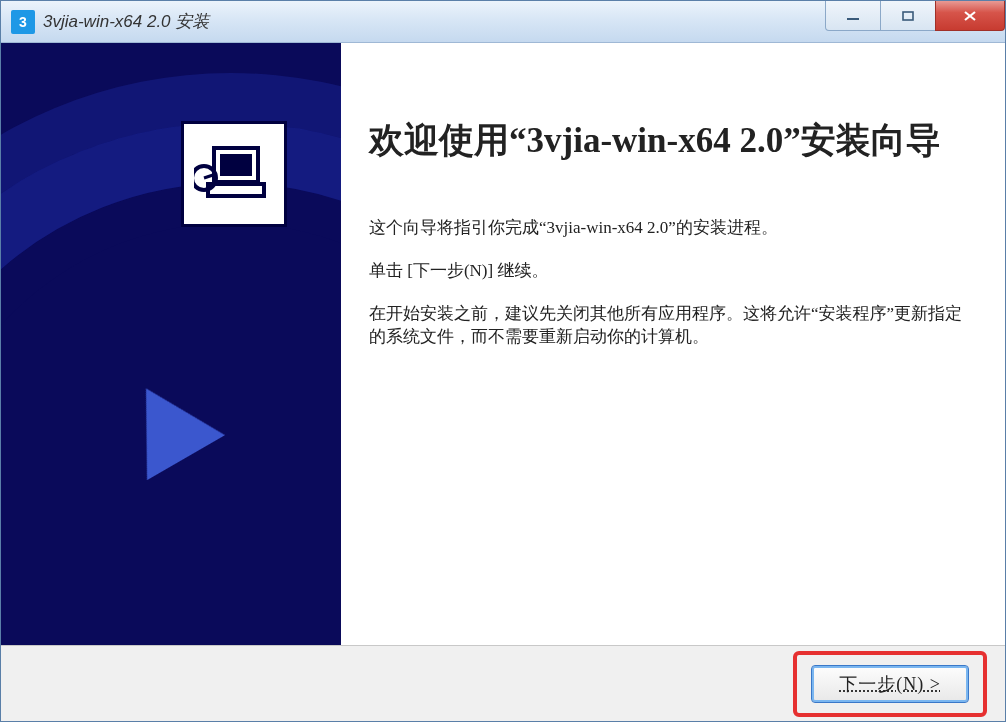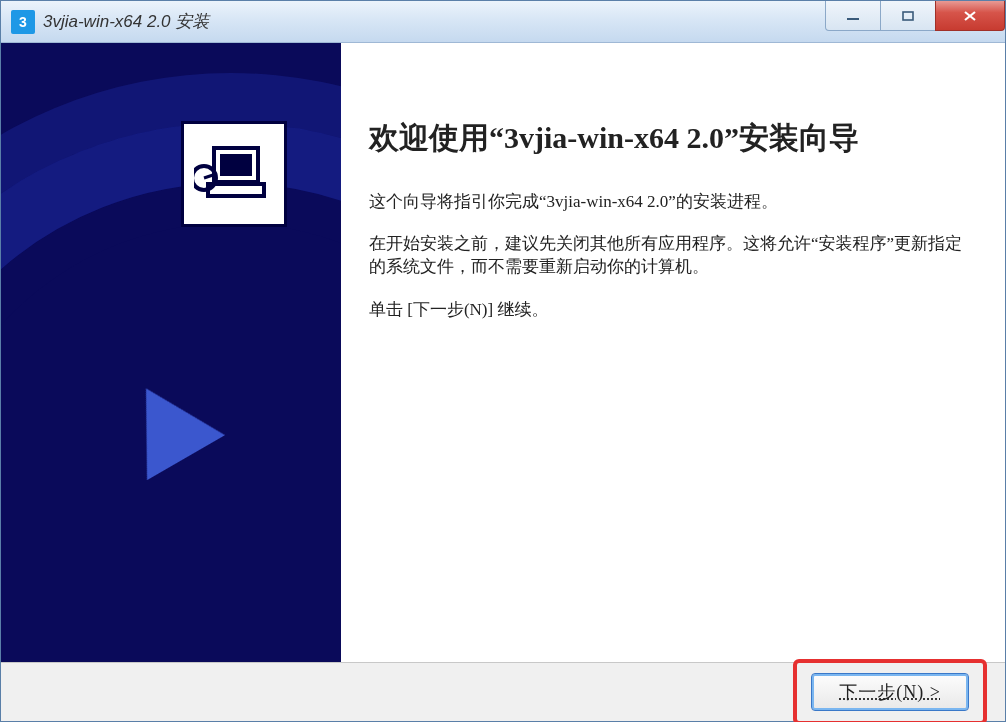--- a/index.html
+++ b/index.html
@@ -119,34 +119,34 @@
       align-items: center;
       justify-content: center;
     }
     .installer-icon-box svg { width: 80px; height: 80px; }
     .right-panel {
       flex: 1;
       padding: 76px 40px 20px 28px;
       color: #222;
     }
     .heading {
-      font-size: 30px;
+      font-size: 35px;
       font-weight: bold;
       font-family: "SimSun", serif;
       line-height: 1.25;
-      margin-bottom: 34px;
+      margin-bottom: 54px;
     }
     .para {
       font-size: 17px;
       font-family: "SimSun", serif;
       line-height: 1.35;
       margin-bottom: 20px;
     }
     .footer {
-      height: 59px;
+      height: 76px;
       background: #f0f0f0;
       border-top: 1px solid #c8c8c8;
       display: flex;
       align-items: center;
       justify-content: flex-end;
       padding: 0 18px;
       gap: 18px;
     }
     .highlight-box {
       border: 4px solid #e63030;
@@ -213,22 +213,22 @@
           <rect x="14" y="50" width="56" height="12" fill="none" stroke="#000040" stroke-width="4"></rect>
           <circle cx="10" cy="44" r="12" fill="none" stroke="#000040" stroke-width="4"></circle>
           <line x1="10" y1="44" x2="22" y2="40" stroke="#000040" stroke-width="3"></line>
         </svg>
       </div>
     </div>
 
     <div class="right-panel">
       <div class="heading">欢迎使用“3vjia-win-x64 2.0”安装向导</div>
       <div class="para">这个向导将指引你完成“3vjia-win-x64 2.0”的安装进程。</div>
+      <div class="para">单击 [下一步(N)] 继续。</div>
       <div class="para">在开始安装之前，建议先关闭其他所有应用程序。这将允许“安装程序”更新指定的系统文件，而不需要重新启动你的计算机。</div>
-      <div class="para">单击 [下一步(N)] 继续。</div>
     </div>
   </div>
 
   <div class="footer">
     <div class="highlight-box">
       <button class="btn primary">下一步(N) &gt;</button>
     </div>
   </div>
 
 </div>

